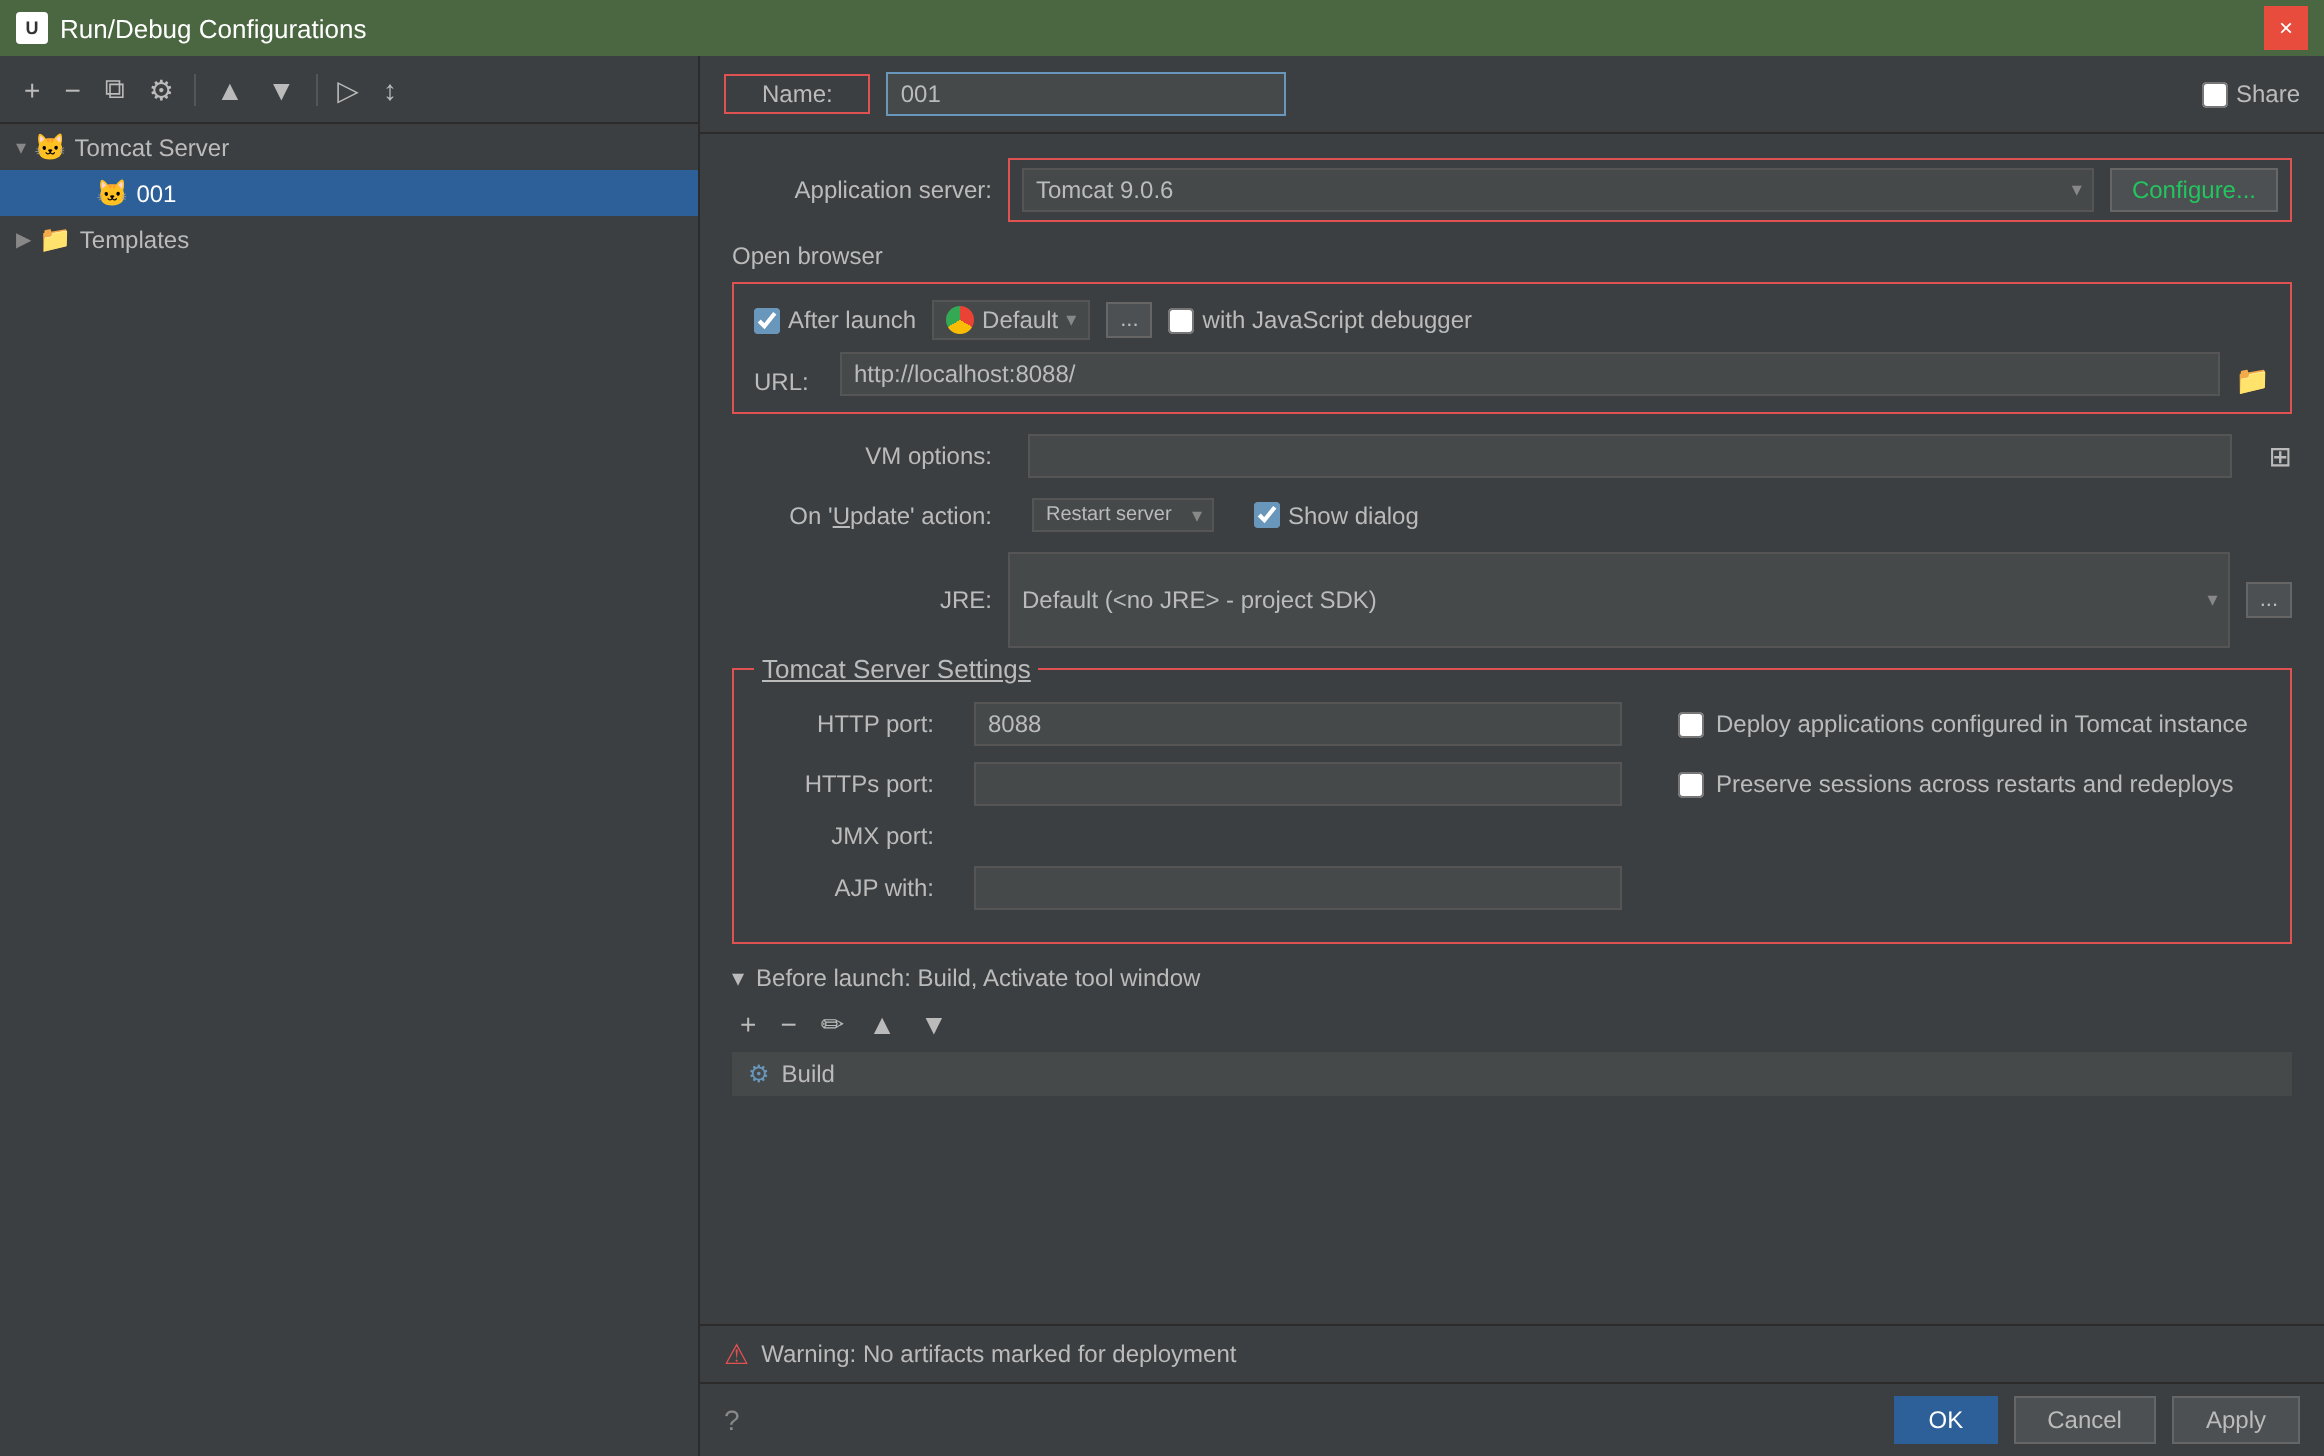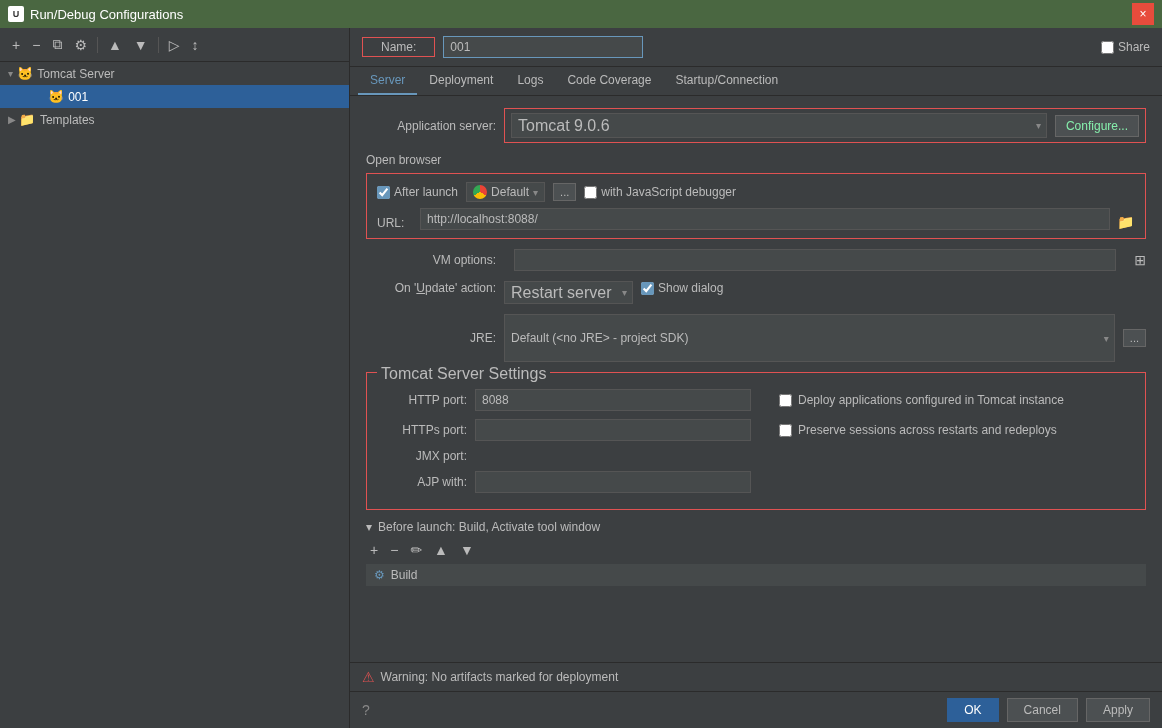--- a/index.html
+++ b/index.html
@@ -142,29 +142,29 @@
       color: #bbbbbb;
       font-size: 12px;
       min-width: 130px;
       text-align: right;
     }
     .select-field {
       background: #45494a;
       border: 1px solid #555;
       color: #bbbbbb;
       padding: 3px 6px;
-      font-size: 16px;
+      font-size: 12px;
       flex: 1;
       appearance: none;
       cursor: pointer;
     }
     .configure-btn {
       background: #4c5052;
       border: 1px solid #666;
-      color: #86efac;
+      color: #22c55e;
       padding: 3px 10px;
       font-size: 12px;
       cursor: pointer;
     }
 
     
     .section-label {
       color: #bbbbbb;
       font-size: 12px;
       margin-bottom: 6px;
@@ -230,22 +230,22 @@
       background: transparent;
       border: none;
       color: #bbbbbb;
       cursor: pointer;
       font-size: 14px;
     }
 
     
     .update-row {
       display: flex;
-      align-items: flex-start;
-      gap: 8px;
+      align-items: center;
+      gap: 20px;
       margin-bottom: 10px;
     }
 
     
     .jre-row {
       display: flex;
       align-items: center;
       gap: 8px;
       margin-bottom: 10px;
     }
@@ -265,38 +265,40 @@
       padding: 8px 10px;
       margin-bottom: 10px;
       position: relative;
     }
     .tomcat-settings-title {
       position: absolute;
       top: -8px;
       left: 10px;
       background: #3c3f41;
       padding: 0 4px;
-      font-size: 16px;
-      color: #bbbbbb;
+      font-size: 13px;
+      color: #bbbbbb;
+      text-decoration: underline;
     }
     .port-row {
       display: flex;
       align-items: center;
       margin-bottom: 8px;
       gap: 8px;
     }
     .port-label { font-size: 12px; color: #bbbbbb; min-width: 90px; text-align: right; }
     .port-input {
       background: #45494a;
       border: 1px solid #555;
       color: #bbbbbb;
       padding: 3px 6px;
       font-size: 12px;
-      width: 276px;
+      width: 324px;
       outline: none;
+      margin-left: 12px;
     }
     .port-right { margin-left: 20px; display: flex; align-items: center; gap: 6px; font-size: 12px; }
 
     
     .before-launch-section {
       margin-top: 8px;
     }
     .before-launch-header {
       display: flex;
       align-items: center;
@@ -377,21 +379,21 @@
       background: conic-gradient(#ea4335 0deg 120deg, #fbbc05 120deg 240deg, #34a853 240deg 360deg);
       display: inline-block;
       flex-shrink: 0;
     }
 
     .inline-select {
       background: #45494a;
       border: 1px solid #555;
       color: #bbbbbb;
       padding: 2px 20px 2px 6px;
-      font-size: 16px;
+      font-size: 10px;
       appearance: none;
       cursor: pointer;
     }
 
     input[type="checkbox"] { accent-color: #6897bb; }
 
     
     ::-webkit-scrollbar { width: 8px; }
     ::-webkit-scrollbar-track { background: #3c3f41; }
     ::-webkit-scrollbar-thumb { background: #555; border-radius: 4px; }
@@ -445,27 +447,20 @@
 
     <div class="name-row">
       <span class="name-label">Name:</span>
       <input class="name-input" type="text" value="001" style="">
       <div class="share-row">
         <input type="checkbox" class="share-checkbox" style="">
         <span>Share</span>
       </div>
     </div>
 
-    <div class="tabs-bar">
-      <div class="tab active">Server</div>
-      <div class="tab">Deployment</div>
-      <div class="tab">Logs</div>
-      <div class="tab">Code Coverage</div>
-      <div class="tab">Startup/Connection</div>
-    </div>
 
     <div class="content-area">
 
       <div class="form-row">
         <span class="form-label">
           <span>Application server:</span>
         </span>
         <div style="flex:1; border:1px solid #e05252; display:flex; align-items:center; gap:8px; padding:4px 6px;">
           <div class="select-wrapper" style="flex:1;">
             <select class="select-field" style="width:100%;">

